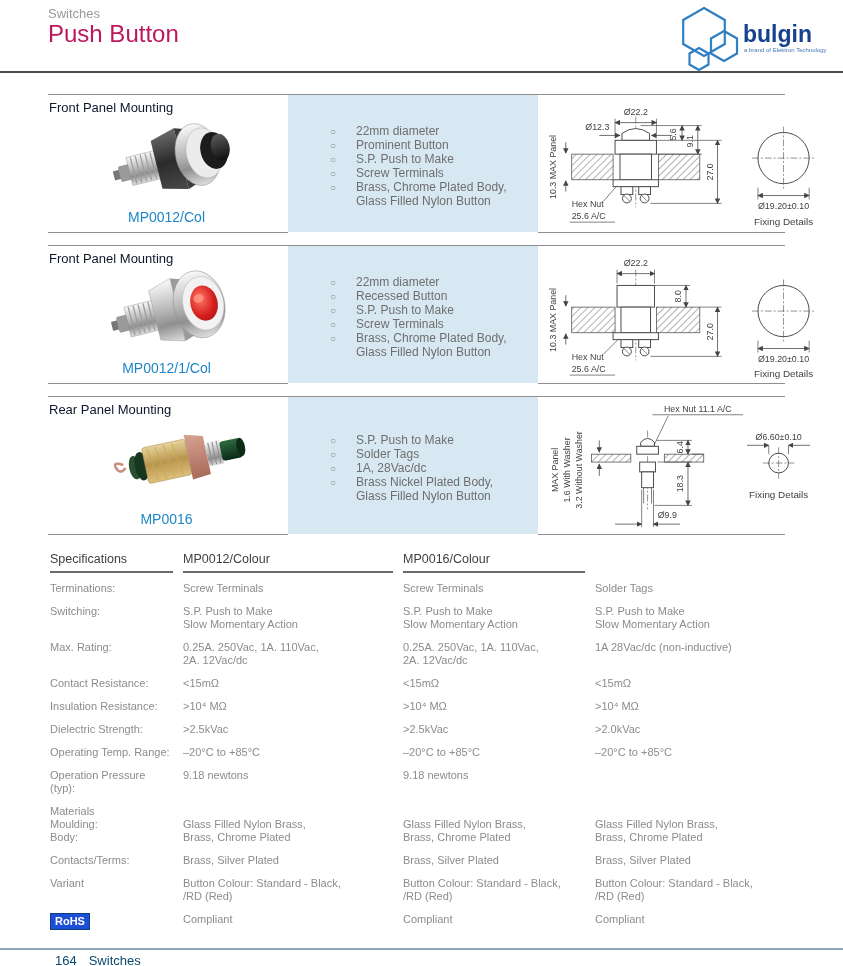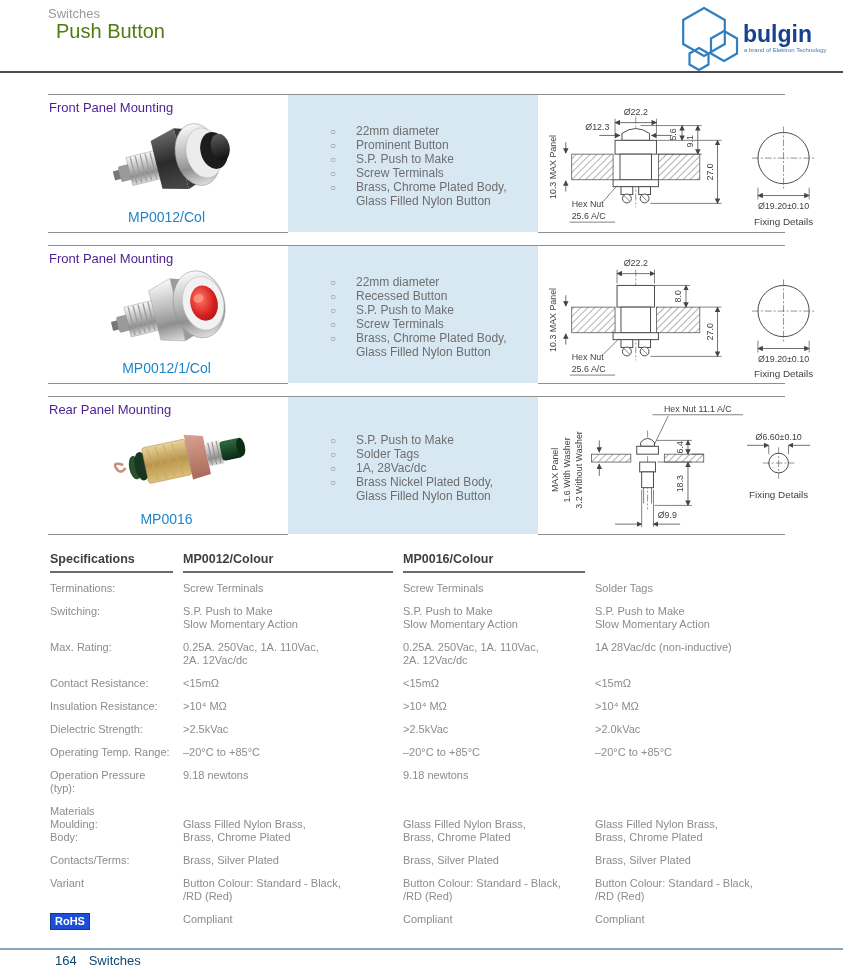--- a/index.html
+++ b/index.html
@@ -1,28 +1,28 @@
 <!DOCTYPE html>
 <html><head>
 <meta charset="utf-8">
 <style>
   html,body{margin:0;padding:0}
   body{width:843px;height:966px;position:relative;background:#fff;
        font-family:"Liberation Sans",sans-serif;overflow:hidden}
 
   
   .hdr-cat{position:absolute;left:48px;top:6px;font-size:13px;color:#9a9a9a}
-  .hdr-title{position:absolute;left:56px;top:20px;font-size:20px;color:#4d7c0f}
+  .hdr-title{position:absolute;left:48px;top:20px;font-size:24px;color:#be185d}
   .logo{position:absolute;left:652px;top:2px}
   .hdr-line{position:absolute;left:0;top:71px;width:843px;height:2px;background:#4c4c4c}
 
   
   .section{position:absolute;left:48px;width:737px;height:138px;border-top:1.5px solid #8f8f8f}
   #s1{top:94px}#s2{top:245px}#s3{top:396px}
-  .mount{position:absolute;left:1px;top:5px;font-size:13px;color:#4c1d95}
+  .mount{position:absolute;left:1px;top:5px;font-size:13px;color:#0f172a}
   .product{position:absolute;left:40px;top:12px;width:200px;height:100px}
   .model{position:absolute;left:0;top:114px;width:237px;text-align:center;font-size:14px;color:#1e86c8}
   .bluebox{position:absolute;left:240px;top:0;width:250px;height:137px;background:#d8e8f3}
   .features{list-style:none;margin:0;padding:30px 8px 0 42px}
   #s3 .features{padding-top:37px}
   .features li{display:flex;font-size:12px;line-height:13.5px;color:#6e6e6e}
   .features .b{width:26px;flex:none;font-size:10px;color:#8a8a8a;line-height:14px}
   .features .ft{white-space:pre-line}
   .drawing{position:absolute;left:492px;top:2px;width:292px;height:134px}
   .seg{position:absolute;bottom:0;height:1px;background:#8f8f8f}
@@ -35,21 +35,21 @@
   .ext{stroke:#4a4a4a;stroke-width:0.7}
   .dim{stroke:#4a4a4a;stroke-width:0.8}
   .cl{stroke:#4a4a4a;stroke-width:0.6;stroke-dasharray:7 2 2 2;fill:none}
   .t{font-size:9px;fill:#3f3f3f}
   .t2{font-size:10px;fill:#3f3f3f}
 
   
   .spec{position:absolute;left:50px;top:553px;width:737px}
   .srow{display:grid;grid-template-columns:123px 210px 182px 192px;column-gap:10px;margin-bottom:10px}
   .shead{margin-bottom:9px}
-  .shead .cell{font-size:12.5px;font-weight:bold;color:#3f3f3f;border-bottom:2px solid #6b6b6b;
+  .shead .cell{font-size:12.5px;font-weight:normal;color:#3f3f3f;border-bottom:2px solid #6b6b6b;
                padding-bottom:5px;white-space:normal}
   .cell{font-size:11px;line-height:13px;color:#8c8c8c;white-space:pre-line}
   .off{padding-top:13px}
   .badge{display:inline-block;background:#1d4ed8;color:#fff;font-weight:bold;font-size:11px;
          padding:1px 4px;border:1px solid #0d3f7a}
 
   
   .footer-line{position:absolute;left:0;top:948px;width:843px;height:2px;background:#8ba6b8}
   .footer{position:absolute;left:55px;top:953px;font-size:13px;color:#0c4a6e}
   .footer .pg{margin-right:12px}

